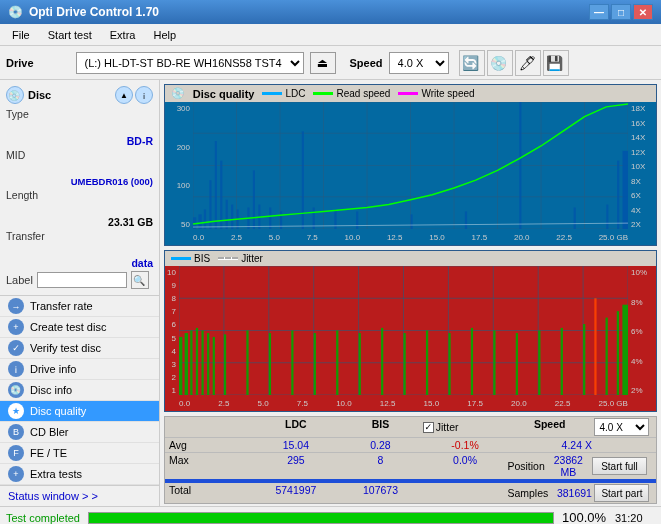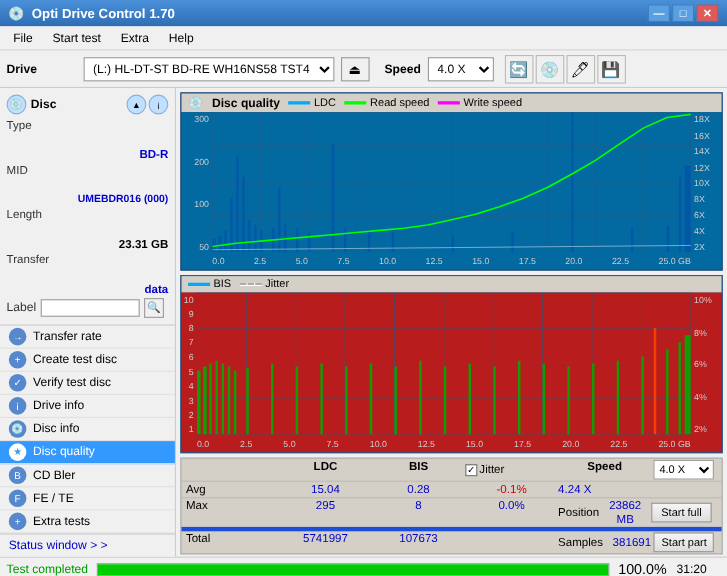--- a/index.html
+++ b/index.html
@@ -407,21 +407,21 @@
               <option>4.0 X</option>
             </select>
           </div>
         </div>
 
         <div style="display:flex; border-bottom:1px solid #bbb; padding:1px 4px;">
           <div style="flex:1; text-align:left;">Avg</div>
           <div style="flex:1; text-align:center; color:#0000cc;">15.04</div>
           <div style="flex:1; text-align:center; color:#0000cc;">0.28</div>
           <div style="flex:1; text-align:center; color:#cc0000;">-0.1%</div>
-          <div style="flex:1; text-align:left; color:#0000cc;">4.24 X</div>
+          <div style="flex:1; text-align:right; color:#0000cc;">4.24 X</div>
           <div style="flex:0 0 60px;"></div>
         </div>
 
         <div style="display:flex; border-bottom:4px solid #1d4ed8; padding:1px 4px;">
           <div style="flex:1; text-align:left;">Max</div>
           <div style="flex:1; text-align:center; color:#0000cc;">295</div>
           <div style="flex:1; text-align:center; color:#0000cc;">8</div>
           <div style="flex:1; text-align:center; color:#0000cc;">0.0%</div>
           <div style="flex:1; text-align:center; display:flex; justify-content:space-between; align-items:center;">
             <span>Position</span>

